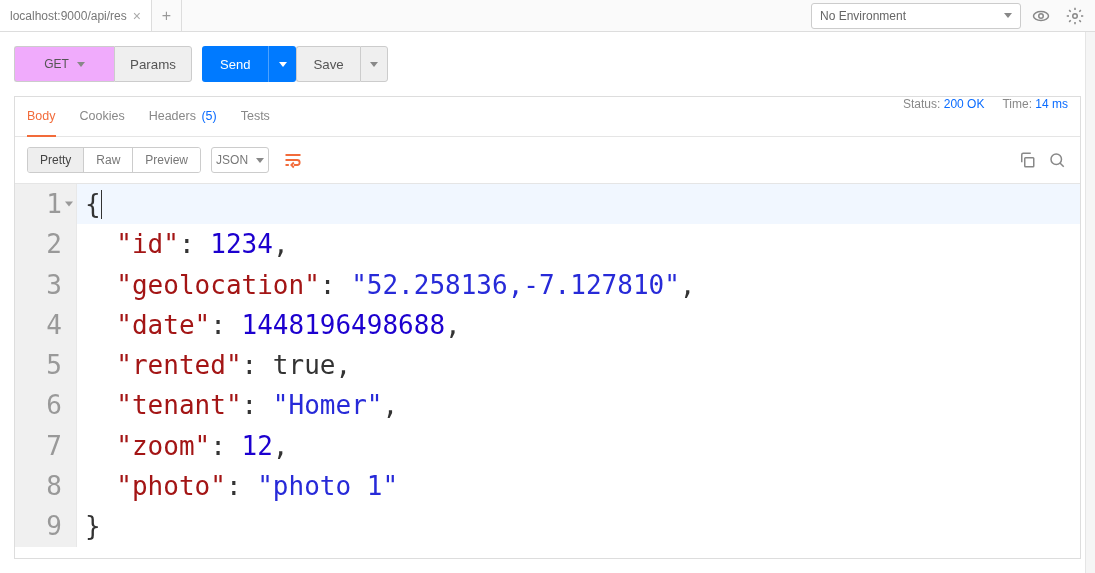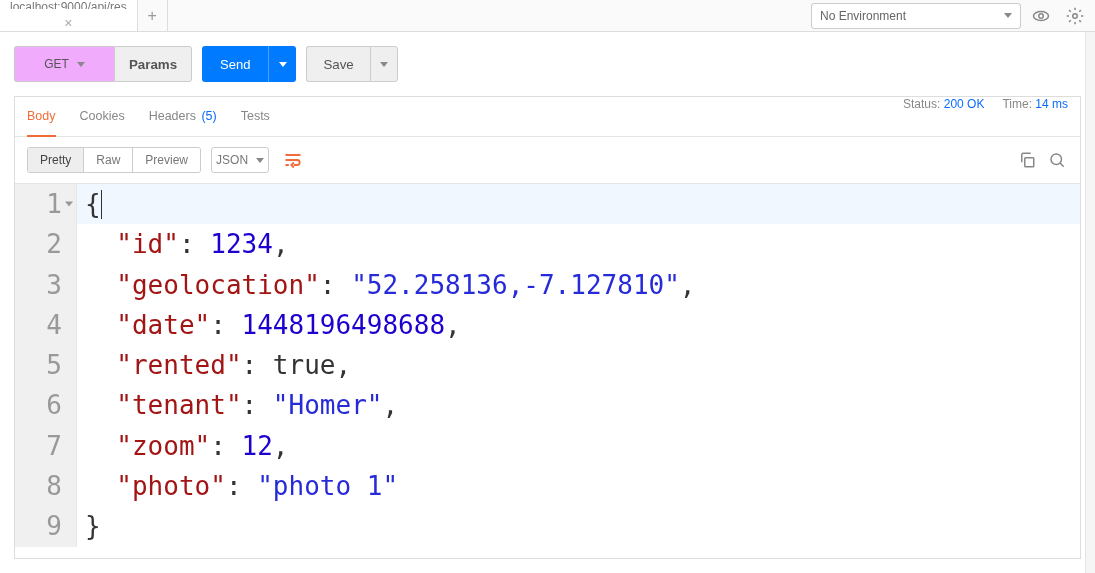--- a/index.html
+++ b/index.html
@@ -31,21 +31,20 @@
   }
   .tab {
     display: flex;
     align-items: center;
     gap: 6px;
     padding: 0 10px;
     height: 100%;
     border-right: 1px solid #ddd;
     background: #fff;
     max-width: 180px;
-    flex-direction: column;
   }
   .tab-title {
     color: #777;
     font-size: 12px;
     white-space: nowrap;
     overflow: hidden;
     text-overflow: ellipsis;
     max-width: 120px;
   }
   .tab-close { color: #aaa; font-size: 14px; cursor: pointer; }
@@ -118,21 +117,20 @@
     color: #333;
     outline: none;
   }
   .params-btn {
     width: 78px;
     border: 1px solid #ccc;
     border-radius: 0 3px 3px 0;
     background: #efefef;
     cursor: pointer;
     color: #555;
-    font-weight: bold;
   }
   .send-group {
     display: flex; align-items: stretch; margin-left: 10px;
   }
   .send-btn {
     background: #007aff;
     color: #fff;
     border: none;
     border-radius: 3px 0 0 3px;
     padding: 0 18px;
@@ -143,21 +141,21 @@
   .send-caret {
     background: #007aff;
     border: none;
     border-left: 1px solid rgba(255,255,255,0.3);
     border-radius: 0 3px 3px 0;
     width: 28px;
     cursor: pointer;
     display:flex;align-items:center;justify-content:center;
   }
   .send-caret .chevron-down { border-top-color:#fff; }
-  .save-group { display:flex; align-items:stretch; margin-left:10px; }
+  .save-group { display:flex; align-items:stretch; }
   .save-btn {
     border: 1px solid #ccc;
     border-right: none;
     background: #efefef;
     color: #555;
     border-radius: 3px 0 0 3px;
     padding: 0 16px; cursor: pointer;
   }
   .save-caret {
     border: 1px solid #ccc;

